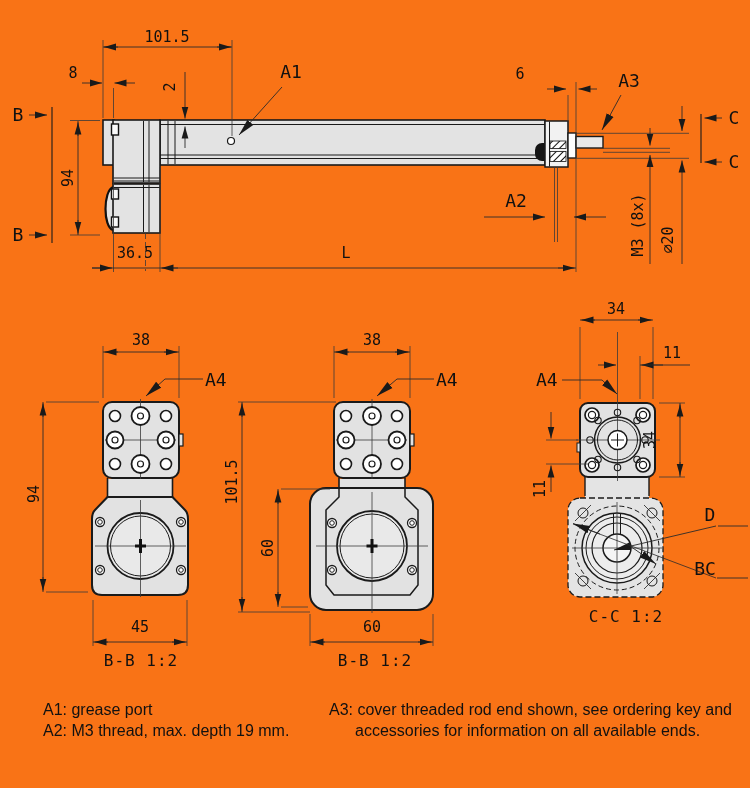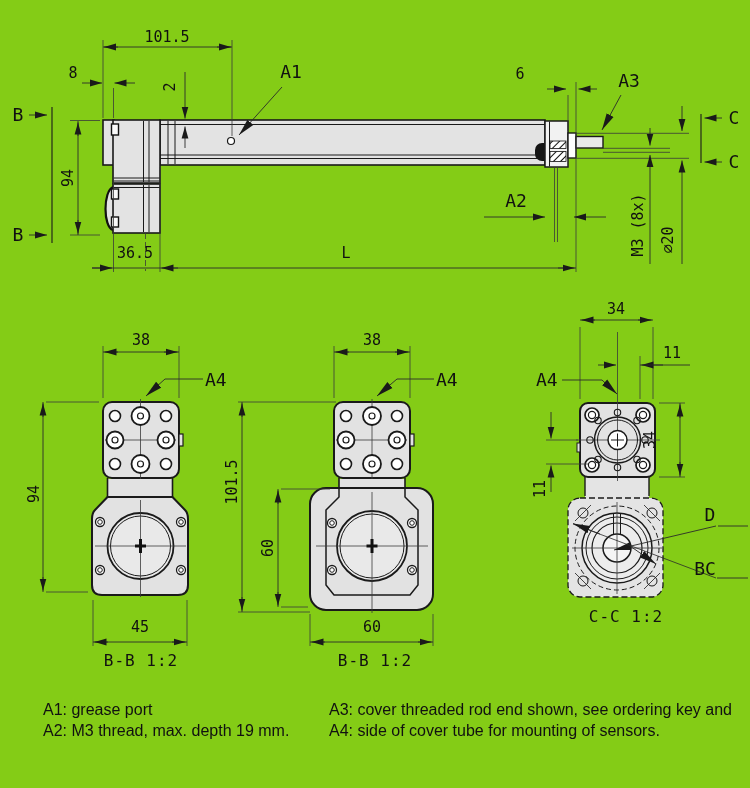--- a/index.html
+++ b/index.html
@@ -1,16 +1,16 @@
 <!DOCTYPE html>
 <html><head>
 <meta charset="utf-8">
 <style>
   html,body{margin:0;padding:0;background:#ffffff;}
-  #stage{position:relative;width:750px;height:788px;background:#84cc16;overflow:hidden;
+  #stage{position:relative;width:750px;height:788px;background:#f97316;overflow:hidden;
          font-family:"Liberation Sans",sans-serif;}
   svg{position:absolute;left:0;top:0;}
   svg text{fill:#111;}
   .dim{font-family:"DejaVu Sans Mono","DejaVu Sans",monospace;font-size:15px;}
   .lbl{font-family:"DejaVu Sans Mono","DejaVu Sans",monospace;font-size:18px;}
   .ttl{font-family:"DejaVu Sans Mono","DejaVu Sans",monospace;font-size:16px;letter-spacing:1px;}
   .outline{stroke:#1a1a1a;stroke-width:1.6;fill:#e3e3e3;}
   .thin{stroke:#1a1a1a;stroke-width:1;fill:none;}
   .dimln{stroke:#2a2a2a;stroke-width:0.9;fill:none;}
   .ext{stroke:#3a3a3a;stroke-width:0.8;fill:none;}
@@ -437,16 +437,16 @@
   </g>
 </svg>
 
 <div class="notes">
   <div class="notes-left">
     <div>A1: grease port</div>
     <div>A2: M3 thread, max. depth 19 mm.</div>
   </div>
   <div class="notes-right">
     <div>A3: cover threaded rod end shown, see ordering key and</div>
-    <div>A4: side of cover tube for mounting of sensors.</div>
+    <div class="indent">accessories for information on all available ends.</div>
   </div>
 </div>
 </div>
 
 </body></html>

